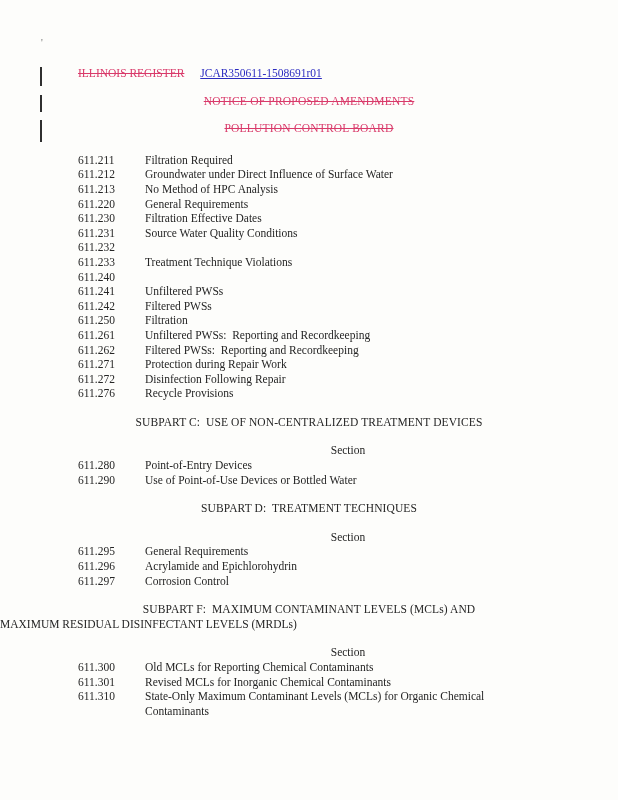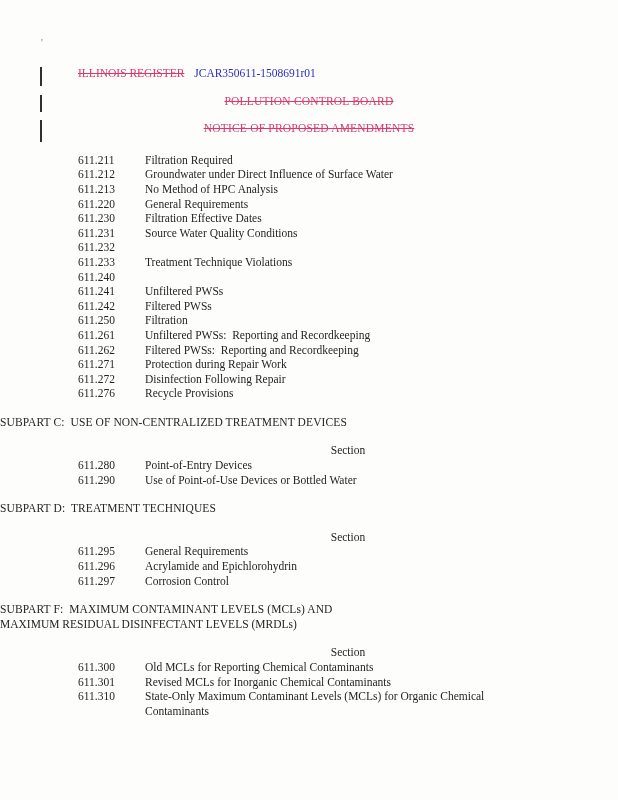--- a/index.html
+++ b/index.html
@@ -33,36 +33,38 @@
   .cb3 { top: 120px; height: 22px; }
 
   .hdr-line1 { margin-left: 78px; }
   .strike-red {
     color: #d93a6a;
     text-decoration: line-through;
     margin-top: 18px;
   }
   .ins-blue {
     color: #2b2bc0;
-    margin-left: 7px;
+    text-decoration: underline;
+    margin-left: 13px;
   }
   .center-red {
     text-align: center;
     color: #d93a6a;
     text-decoration: line-through;
     margin-top: 13px;
     letter-spacing: 0.2px;
   }
 
   .toc { margin-top: 17px; }
   .row { display: flex; margin-left: 78px; }
   .row .num { flex: 0 0 67px; width: 67px; }
   .row .title { white-space: pre-wrap; width: 384px; }
 
   .subhead {
+    text-align: center;
     margin-top: 14px;
     white-space: pre-wrap;
     letter-spacing: 0.1px;
   }
   .subhead-cont { white-space: pre-wrap; }
   .section-label { margin-left: 78px; margin-top: 14px; text-align: center; }
 </style>
 </head>
 <body>
 
@@ -73,22 +75,22 @@
   <div class="changebar cb2"></div>
   <div class="changebar cb3"></div>
 
   <div class="content">
 
     <div class="hdr-line1">
       <span class="strike-red">ILLINOIS REGISTER</span>
       <span class="ins-blue">JCAR350611-1508691r01</span>
     </div>
 
+    <div class="center-red">NOTICE OF PROPOSED AMENDMENTS</div>
     <div class="center-red">POLLUTION CONTROL BOARD</div>
-    <div class="center-red">NOTICE OF PROPOSED AMENDMENTS</div>
 
     <div class="toc">
 
       <div class="row">
           <span class="num">611.211</span>
           <span class="title">Filtration Required</span>
         </div>
       <div class="row">
           <span class="num">611.212</span>
           <span class="title">Groundwater under Direct Influence of Surface Water</span>

